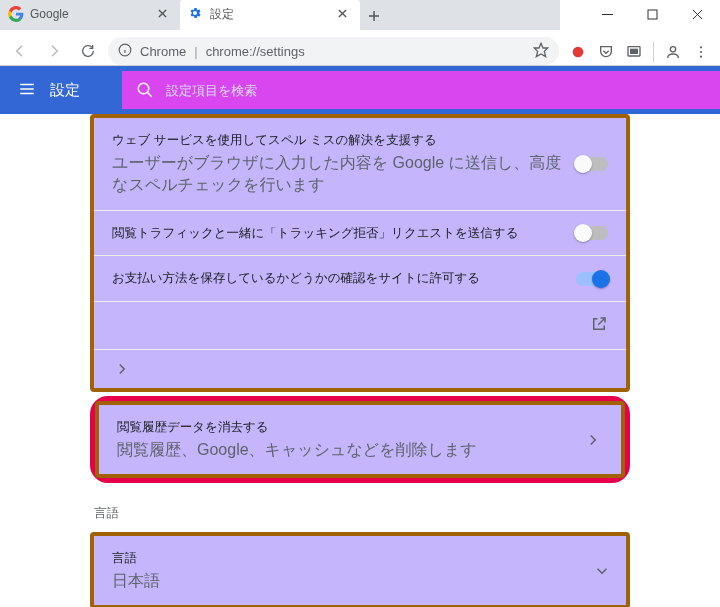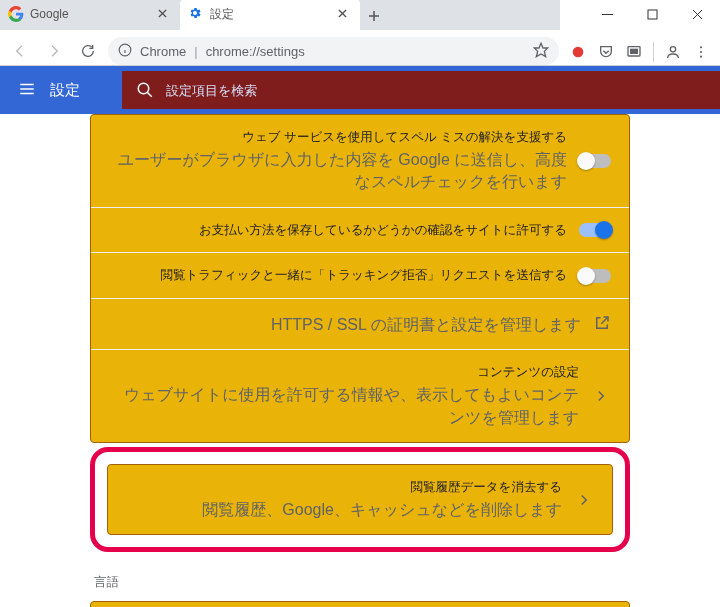--- a/index.html
+++ b/index.html
@@ -34,47 +34,47 @@
   .tb-right { display: flex; align-items: center; gap: 2px; }
   .tb-icon { width: 26px; height: 26px; display: flex; align-items: center; justify-content: center; }
   .tb-icon svg { width: 16px; height: 16px; }
   .divider-v { width: 1px; height: 20px; background: #d0d0d0; margin: 0 4px; }
 
   
   .settings-header { height: 48px; background: #3367d6; display: flex; align-items: center; color: #fff; }
   .hamburger-area { display: flex; align-items: center; gap: 14px; padding-left: 18px; width: 122px; }
   .hamburger svg { width: 18px; height: 18px; stroke: #fff; stroke-width: 2; }
   .settings-title { font-size: 15px; }
-  .searchbar { flex: 1; height: 38px; background: #7f1d1d; display: flex; align-items: center; padding: 0 14px; gap: 12px; }
+  .searchbar { flex: 1; height: 38px; background: #d946ef; display: flex; align-items: center; padding: 0 14px; gap: 12px; }
   .searchbar svg { width: 18px; height: 18px; stroke: #fff; stroke-width: 2; fill: none; }
   .searchbar input { flex: 1; background: transparent; border: none; color: #fff; font-size: 13px; outline: none; }
   .searchbar input::placeholder { color: #d6e0fb; }
 
   
   .viewport { height: calc(607px - 30px - 36px - 48px); overflow-y: auto; background: #fff; display: flex; justify-content: center; }
   .viewport::-webkit-scrollbar { width: 14px; }
   .viewport::-webkit-scrollbar-track { background: #f1f1f1; }
   .viewport::-webkit-scrollbar-thumb { background: #c1c1c1; border-radius: 0; }
   .content { width: 540px; padding-top: 0; padding-bottom: 20px; }
 
-  .card { background: #eab308; border: 1px solid #a16207; border-radius: 4px; text-align: right; }
+  .card { background: #c4b5fd; border: 4px solid #a16207; border-radius: 4px; }
   .row { padding: 13px 18px; border-bottom: 1px solid #eee; display: flex; align-items: center; justify-content: space-between; gap: 12px; }
   .row:last-child { border-bottom: none; }
   .row-text { flex: 1; }
   .row-title { font-size: 12.5px; color: #202124; line-height: 1.5; }
   .row-sub { font-size: 16px; color: #5f6368; margin-top: 2px; line-height: 1.4; }
   .toggle { width: 32px; height: 14px; background: #bdbdbd; border-radius: 7px; position: relative; flex-shrink: 0; }
   .toggle::after { content: ""; position: absolute; width: 18px; height: 18px; background: #fafafa; border-radius: 50%; top: -2px; left: -2px; box-shadow: 0 1px 2px rgba(0,0,0,.3); }
   .toggle.on { background: #9cc0ff; }
   .toggle.on::after { background: #1a73e8; left: auto; right: -2px; }
   .row-action svg { width: 18px; height: 18px; stroke: #5f6368; stroke-width: 2; fill: none; }
   .chev { width: 20px; display:flex; justify-content:center; }
   .chev svg { width: 8px; height: 12px; stroke: #5f6368; stroke-width: 2; fill: none; }
 
-  .highlight-wrap { border: 5px solid #e6004c; border-radius: 18px; padding: 12px; margin-top: 4px; }
+  .highlight-wrap { border: 5px solid #e6004c; border-radius: 18px; padding: 0; margin-top: 4px; }
   .highlight-wrap .card { border-radius: 4px; }
 
   .section-label { font-size: 12.5px; color: #5f6368; margin: 22px 0 10px 4px; }
 
   .expand-row { padding: 13px 18px; display: flex; justify-content: space-between; align-items: center; border-bottom: 1px solid #eee; }
   .expand-row:last-child { border-bottom: none; }
   .chev-down svg { width: 12px; height: 8px; stroke: #5f6368; stroke-width: 2; fill: none; }
 
   
   .g-fav { position: relative; }
@@ -229,45 +229,40 @@
     <div class="card">
       <div class="row">
         <div class="row-text">
           <div class="row-title">ウェブ サービスを使用してスペル ミスの解決を支援する</div>
           <div class="row-sub">ユーザーがブラウザに入力した内容を Google に送信し、高度なスペルチェックを行います</div>
         </div>
         <div class="toggle"></div>
       </div>
       <div class="row">
         <div class="row-text">
+          <div class="row-title">閲覧トラフィックと一緒に「トラッキング拒否」リクエストを送信する</div>
+        </div>
+        <div class="toggle"></div>
+      </div>
+      <div class="row">
+        <div class="row-text">
           <div class="row-title">お支払い方法を保存しているかどうかの確認をサイトに許可する</div>
         </div>
         <div class="toggle on"></div>
       </div>
       <div class="row">
         <div class="row-text">
-          <div class="row-title">閲覧トラフィックと一緒に「トラッキング拒否」リクエストを送信する</div>
-        </div>
-        <div class="toggle"></div>
-      </div>
-      <div class="row">
-        <div class="row-text">
-          <div class="row-sub">HTTPS / SSL の証明書と設定を管理します</div>
         </div>
         <div class="row-action"><svg viewBox="0 0 24 24">
               <path d="M14 4h6v6"></path>
               <line x1="20" y1="4" x2="11" y2="13"></line>
               <path d="M19 14v5H5V5h5"></path>
             </svg></div>
       </div>
       <div class="row">
-        <div class="row-text">
-          <div class="row-title">コンテンツの設定</div>
-          <div class="row-sub">ウェブサイトに使用を許可する情報や、表示してもよいコンテンツを管理します</div>
-        </div>
         <div class="chev">
             <svg viewBox="0 0 10 16">
               <polyline points="2 2 8 8 2 14"></polyline>
             </svg>
           </div>
       </div>
     </div>
 
     <div class="highlight-wrap">
       <div class="card">
@@ -283,20 +278,21 @@
             </div>
         </div>
       </div>
     </div>
 
     <div class="section-label">言語</div>
     <div class="card">
       <div class="expand-row">
         <div class="row-text">
           <div class="row-title">言語</div>
+          <div class="row-sub">日本語</div>
         </div>
         <div class="chev-down"><svg viewBox="0 0 16 10">
               <polyline points="2 2 8 8 14 2"></polyline>
             </svg></div>
       </div>
 
     </div>
 
   </div>
 </div>

